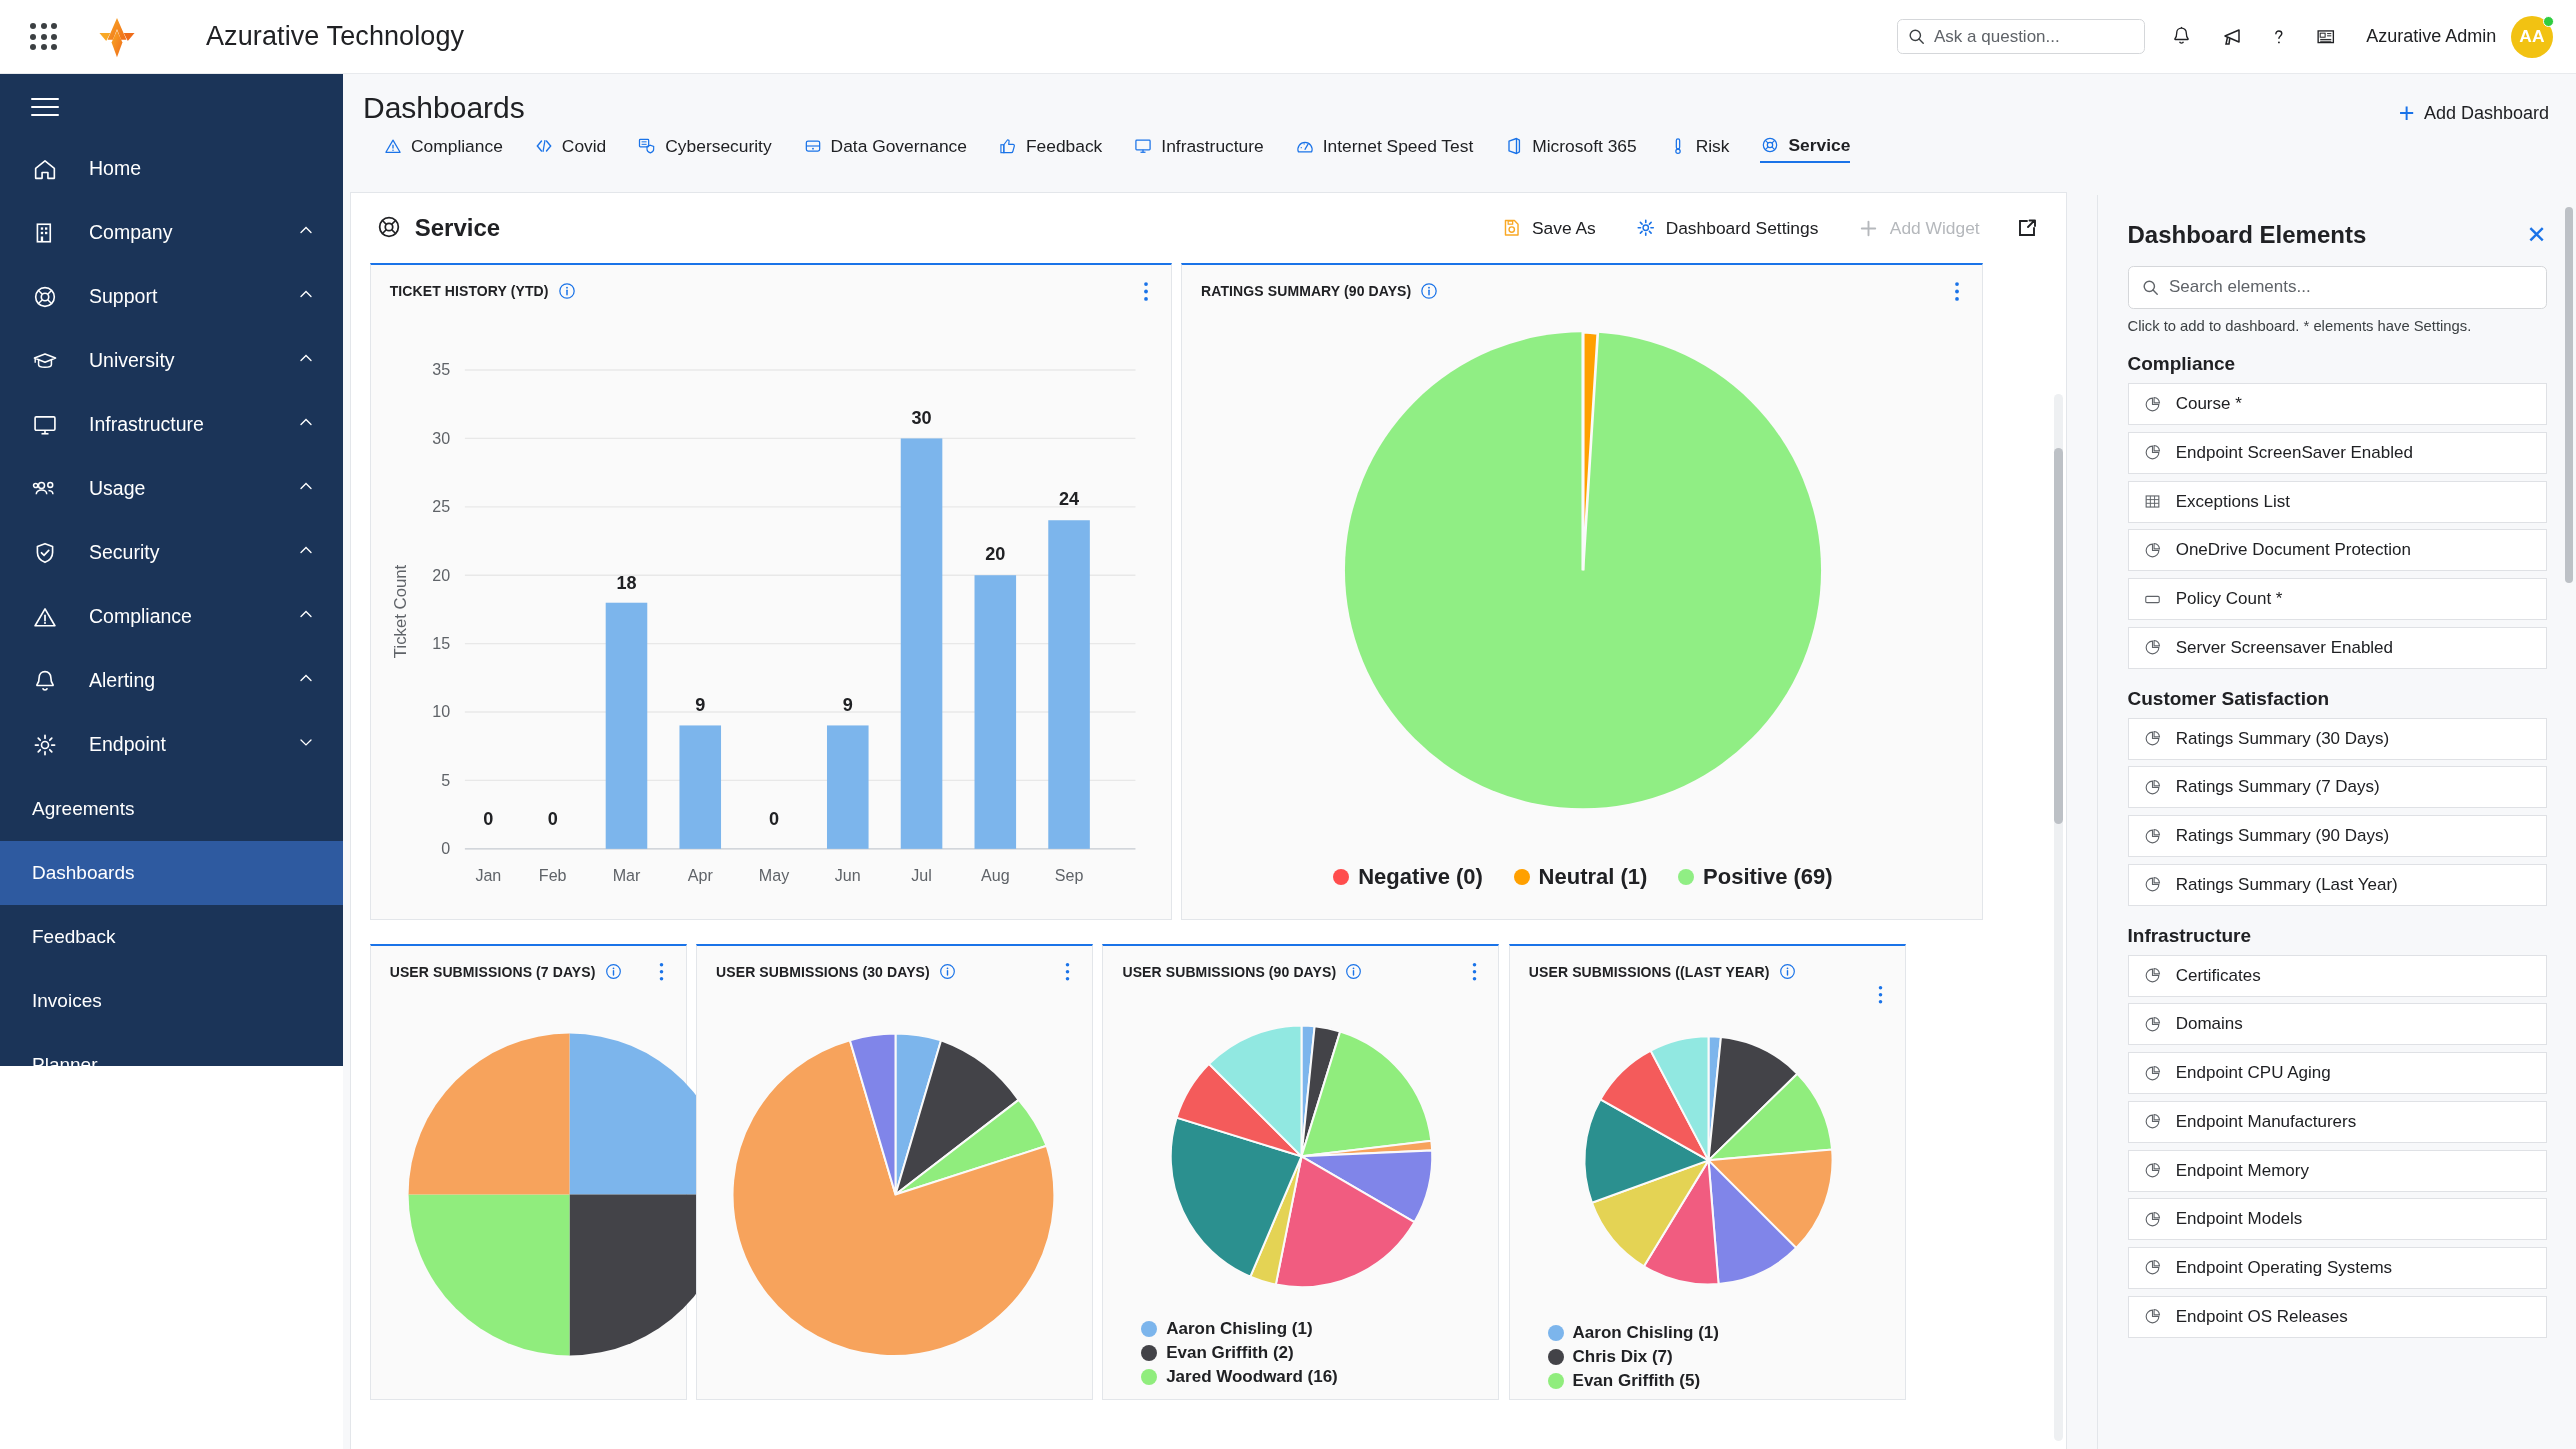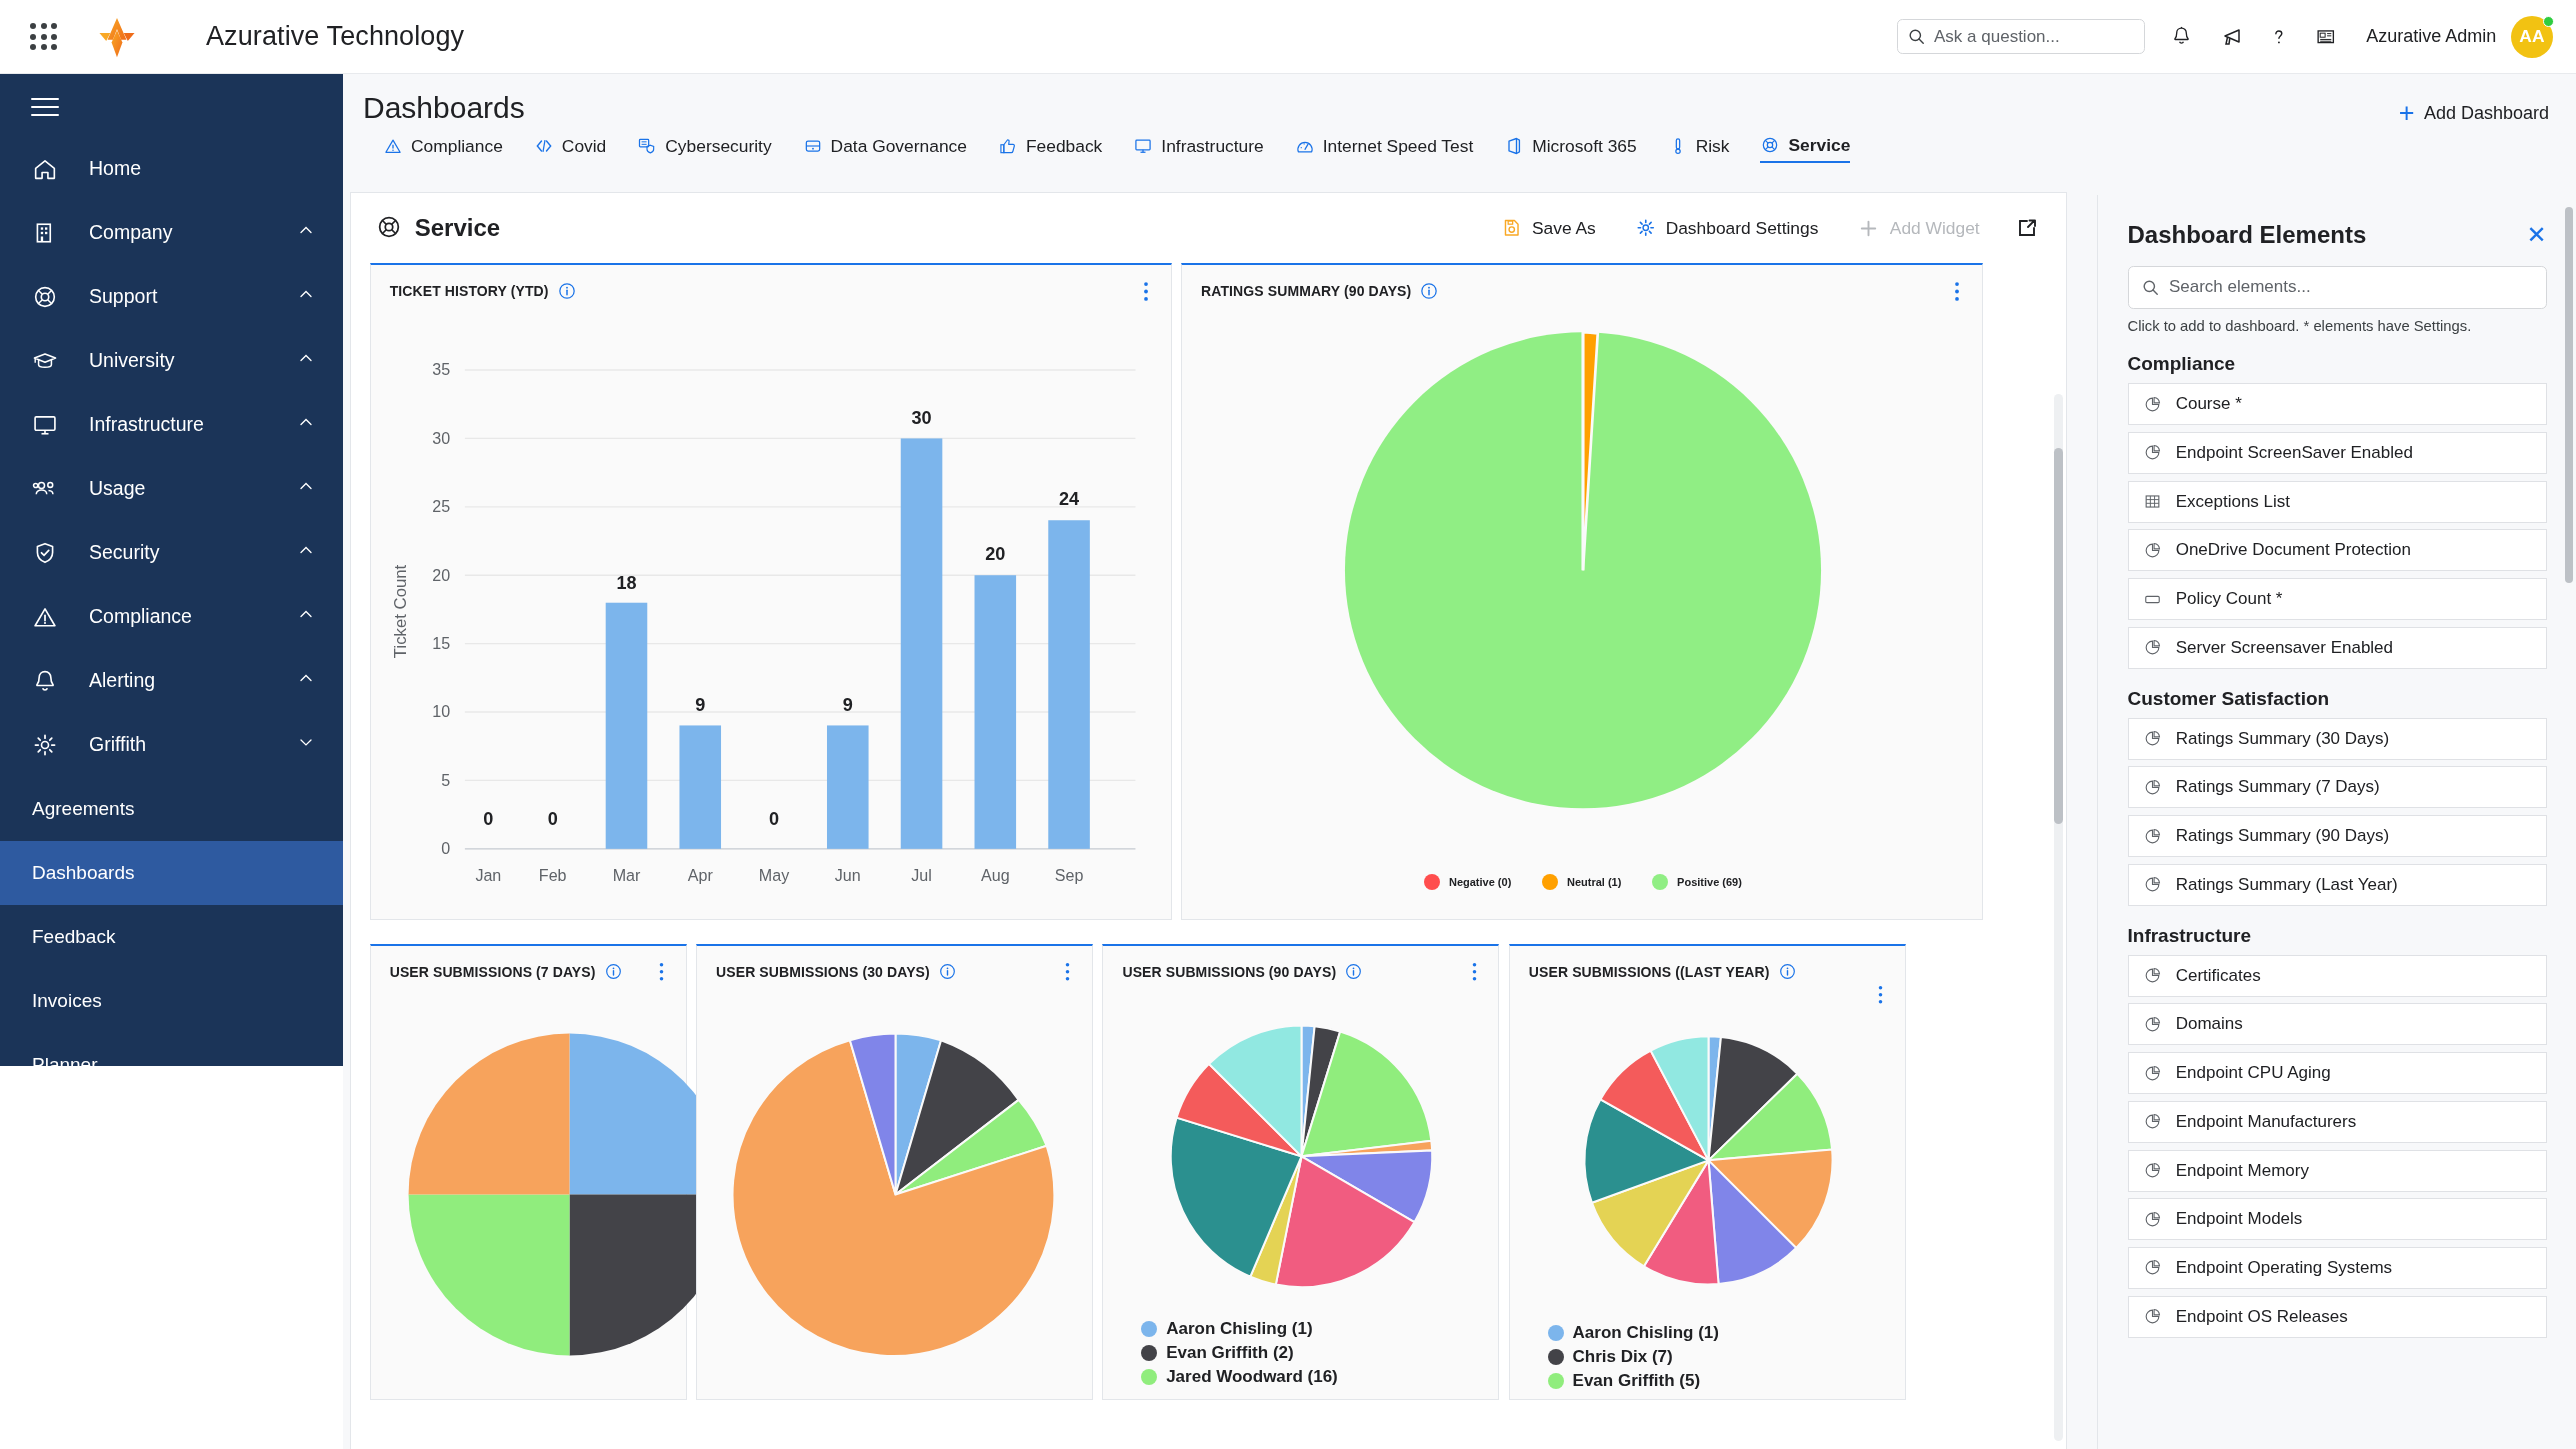--- a/index.html
+++ b/index.html
@@ -93,21 +93,21 @@
   .card {
     background: #fafafa; border: 0.7px solid #e3e6ea; border-top: 2px solid #1a73e8;
     position: relative;
   }
   .card-head { display: flex; align-items: center; padding: 16px 19px 0 19px; }
   .card-title { font-size: 14px; font-weight: 700; color: #202124; letter-spacing: 0.1px; white-space: nowrap; }
   .info-i { margin-left: 8px; cursor: pointer; display: inline-flex; }
   .kebab { position: absolute; top: 14.8px; right: 14.8px; cursor: pointer; }
 
   .legend { display: flex; align-items: center; justify-content: center; gap: 31px; }
-  .lg { display: flex; align-items: center; font-size: 11px; font-weight: 700; color: #202124; }
+  .lg { display: flex; align-items: center; font-size: 22px; font-weight: 700; color: #202124; }
   .dot { width: 16px; height: 16px; border-radius: 50%; margin-right: 8.7px; flex: 0 0 16px; }
   .legend-v { position: absolute; left: 38px; }
   .legend-v .lg { margin-bottom: 4px; font-size: 17px; }
 
   
   .board-scroll {
     position: absolute; top: 255px; right: 2.7px; width: 9.4px; height: 376px;
     background: #bdc1c6; border-radius: 4.7px; cursor: pointer;
   }
   .board-scroll-track {
@@ -358,21 +358,21 @@
           </svg></span>
     </div>
 
     <div class="nav-item">
       <span class="nav-ico">
         <svg width="28" height="28" viewBox="0 0 24 24">
             <circle cx="12" cy="12" r="3" fill="none" stroke="#fff" stroke-width="1.4"></circle>
             <path d="M12 3.8v2.4M12 17.8v2.4M3.8 12h2.4M17.8 12h2.4M6.2 6.2l1.7 1.7M16.1 16.1l1.7 1.7M17.8 6.2l-1.7 1.7M7.9 16.1l-1.7 1.7" stroke="#fff" stroke-width="1.5" stroke-linecap="round"></path>
           </svg>
       </span>
-      <span class="nav-label">Griffith</span>
+      <span class="nav-label">Endpoint</span>
       <span class="chev"><svg width="20" height="20" viewBox="0 0 24 24">
             <path d="M6 9.5l6 6 6-6" fill="none" stroke="#fff" stroke-width="1.6" stroke-linecap="round"></path>
           </svg></span>
     </div>
 
     <div class="sub-item">
         <span>Agreements</span>
       </div>
     <div class="sub-item active">
         <span>Dashboards</span>

